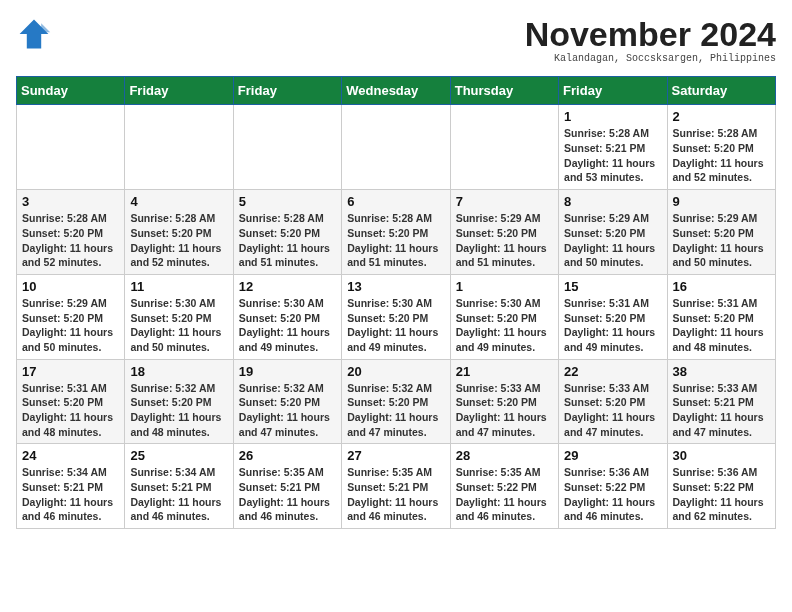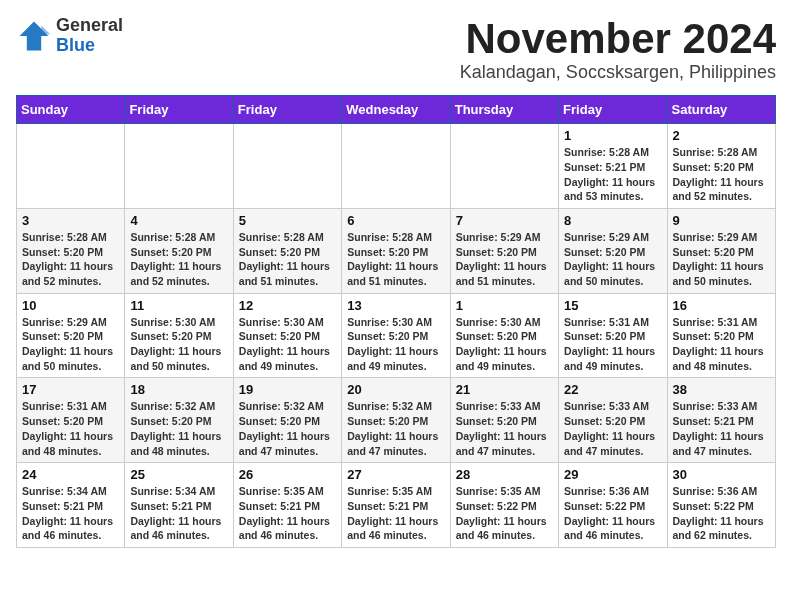--- a/index.html
+++ b/index.html
@@ -29,36 +29,37 @@
     .logo-general { color: #333; }
     .logo-blue { color: #1a6bbf; }
     .logo-icon {
       width: 36px;
       height: 36px;
     }
     .title-block {
       text-align: right;
     }
     .month-title {
-      font-size: 42px;
+      font-size: 34px;
       font-weight: bold;
       color: #222;
       line-height: 1.1;
     }
     .subtitle {
-      font-size: 18px;
+      font-size: 10px;
       color: #444;
+      font-family: Liberation Mono, monospace;
     }
     .calendar {
       width: 100%;
       border-collapse: collapse;
       font-size: 11px;
     }
     .calendar thead th {
-      background: #6d28d9;
+      background: #15803d;
       color: #fff;
       padding: 6px 4px;
       text-align: left;
       font-size: 13px;
       font-weight: bold;
       border: 1px solid #1a5fa0;
     }
     .calendar tbody td {
       border: 1px solid #ccc;
       vertical-align: top;
@@ -90,24 +91,20 @@
   </style>
 </head>
 <body>
 
 <div class="header">
   <div class="logo">
     <svg class="logo-icon" viewBox="0 0 40 40">
       <polygon points="20,4 36,20 28,20 28,36 12,36 12,20 4,20" fill="#2679c5"></polygon>
       <polygon points="28,8 38,18 28,18" fill="#2679c5" opacity="0.5"></polygon>
     </svg>
-    <div class="logo-text">
-      <span class="logo-general">General</span><br>
-      <span class="logo-blue">Blue</span>
-    </div>
   </div>
   <div class="title-block">
     <div class="month-title">November 2024</div>
     <div class="subtitle">Kalandagan, Soccsksargen, Philippines</div>
   </div>
 </div>
 
 <table class="calendar">
   <thead>
     <tr>

